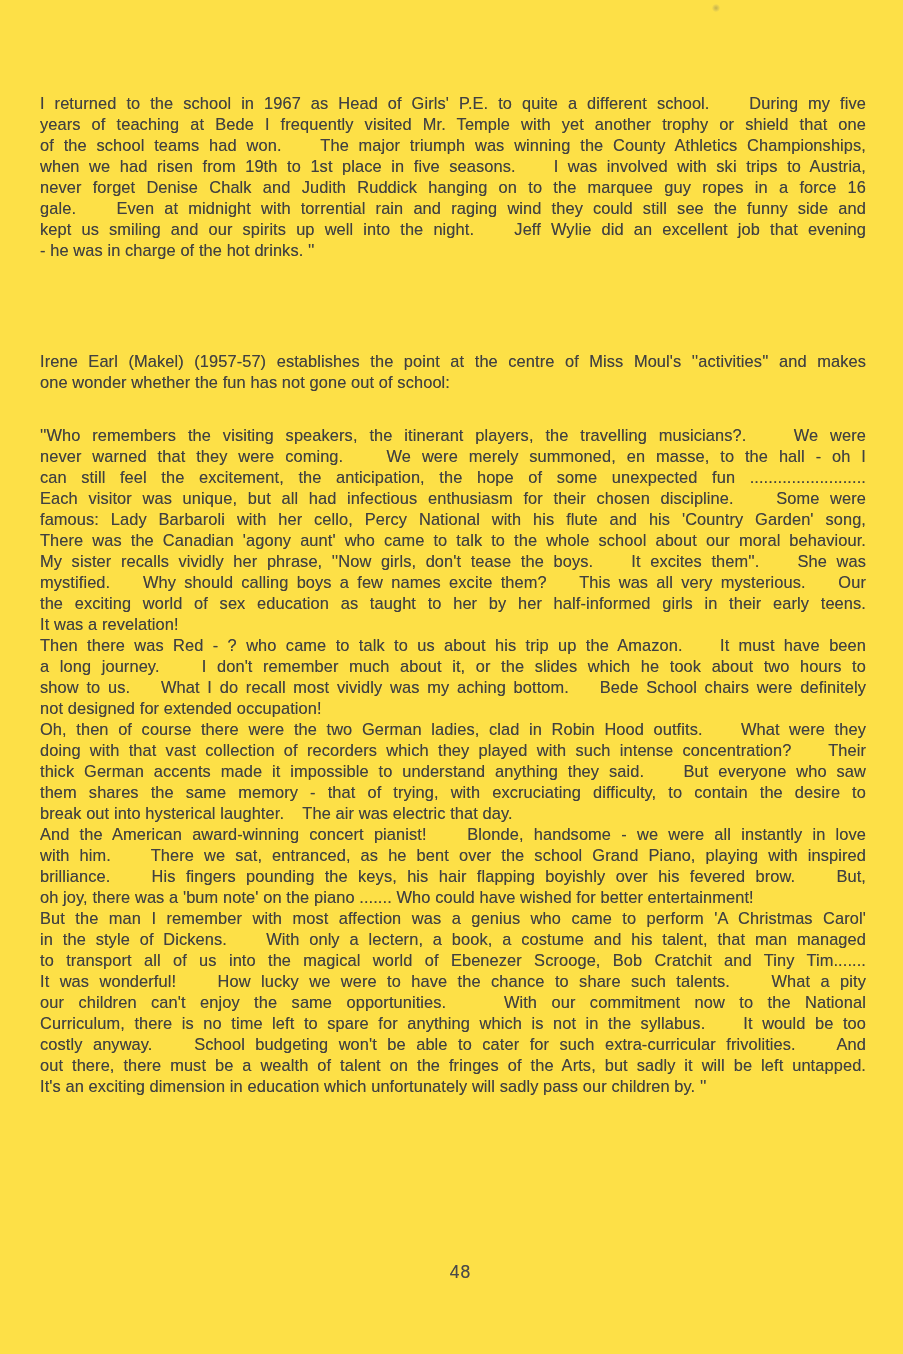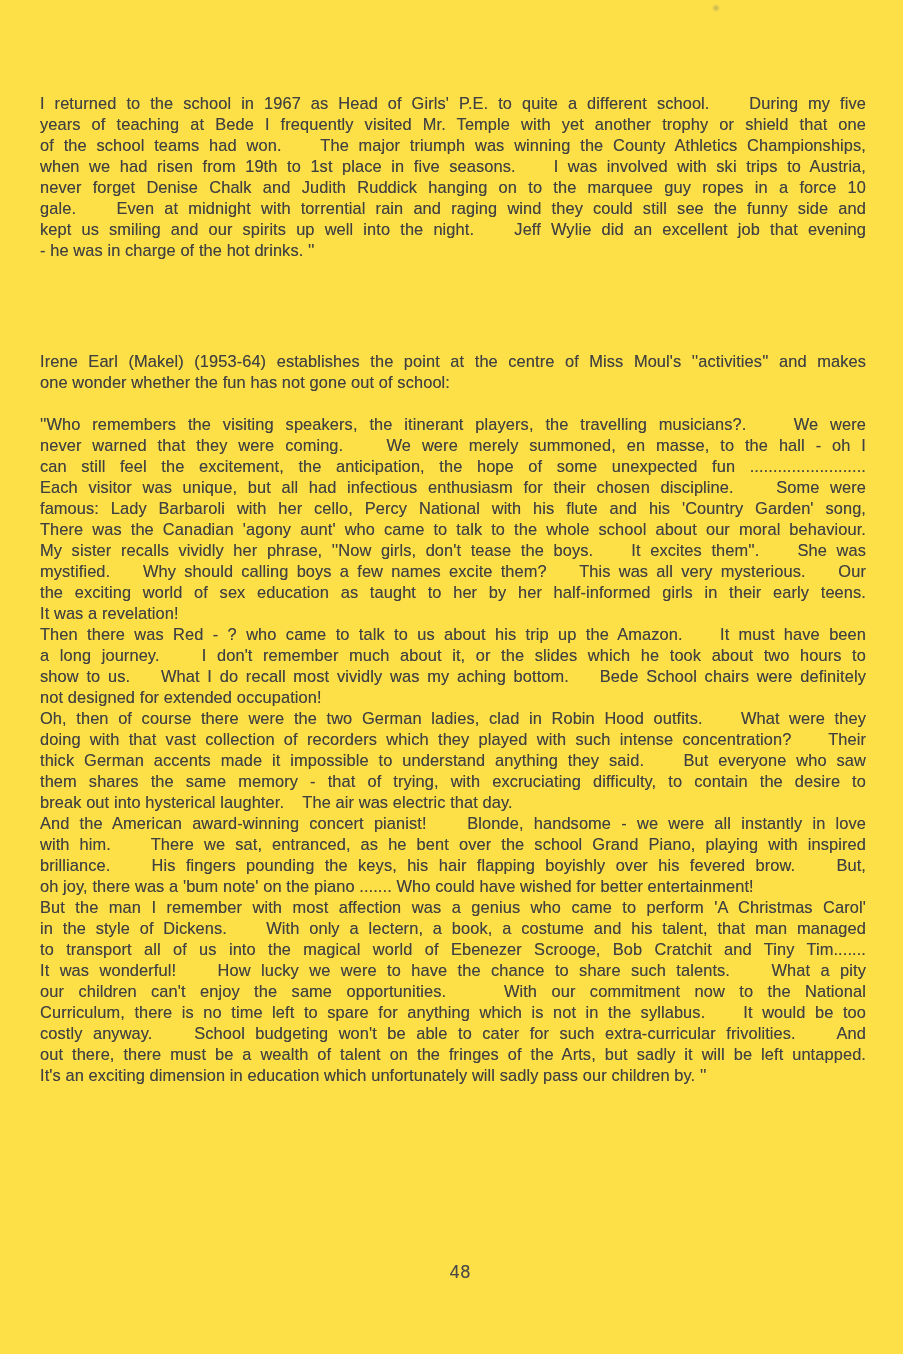--- a/index.html
+++ b/index.html
@@ -31,21 +31,21 @@
     position: absolute;
     left: 40px;
     width: 826px;
     font-size: 16.4px;
     line-height: 21px;
     letter-spacing: 0.1px;
     text-shadow: 0 0 0.4px rgba(70,70,70,0.55);
   }
   .b1 { top: 93px; }
   .b2 { top: 351px; }
-  .b3 { top: 414px; }
+  .b3 { top: 425px; }
   .line {
     text-align: justify;
     text-align-last: justify;
     white-space: nowrap;
     overflow: hidden;
   }
   .line.lastline {
     text-align-last: left;
   }
   .pagenum {
@@ -64,28 +64,28 @@
 <body>
 
 <div class="page">
   <div class="smudge"></div>
 
   <div class="textblock b1">
       <div class="line">I returned to the school in 1967 as Head of Girls' P.E. to quite a different school.&nbsp;&nbsp;&nbsp; During my five</div>
       <div class="line">years of teaching at Bede I frequently visited Mr. Temple with yet another trophy or shield that one</div>
       <div class="line">of the school teams had won.&nbsp;&nbsp;&nbsp; The major triumph was winning the County Athletics Championships,</div>
       <div class="line">when we had risen from 19th to 1st place in five seasons.&nbsp;&nbsp;&nbsp; I was involved with ski trips to Austria,</div>
-      <div class="line">never forget Denise Chalk and Judith Ruddick hanging on to the marquee guy ropes in a force 10</div>
+      <div class="line">never forget Denise Chalk and Judith Ruddick hanging on to the marquee guy ropes in a force 16</div>
       <div class="line">gale.&nbsp;&nbsp;&nbsp; Even at midnight with torrential rain and raging wind they could still see the funny side and</div>
       <div class="line">kept us smiling and our spirits up well into the night.&nbsp;&nbsp;&nbsp; Jeff Wylie did an excellent job that evening</div>
       <div class="line lastline">- he was in charge of the hot drinks. ''</div>
     </div>
 
   <div class="textblock b2">
-      <div class="line">Irene Earl (Makel) (1953-64) establishes the point at the centre of Miss Moul's ''activities'' and makes</div>
+      <div class="line">Irene Earl (Makel) (1957-57) establishes the point at the centre of Miss Moul's ''activities'' and makes</div>
       <div class="line lastline">one wonder whether the fun has not gone out of school:</div>
     </div>
 
   <div class="textblock b3">
     <div>
         <div class="line">''Who remembers the visiting speakers, the itinerant players, the travelling musicians?.&nbsp;&nbsp;&nbsp; We were</div>
         <div class="line">never warned that they were coming.&nbsp;&nbsp;&nbsp; We were merely summoned, en masse, to the hall - oh I</div>
         <div class="line">can still feel the excitement, the anticipation, the hope of some unexpected fun .........................</div>
         <div class="line">Each visitor was unique, but all had infectious enthusiasm for their chosen discipline.&nbsp;&nbsp;&nbsp; Some were</div>
         <div class="line">famous: Lady Barbaroli with her cello, Percy National with his flute and his 'Country Garden' song,</div>

